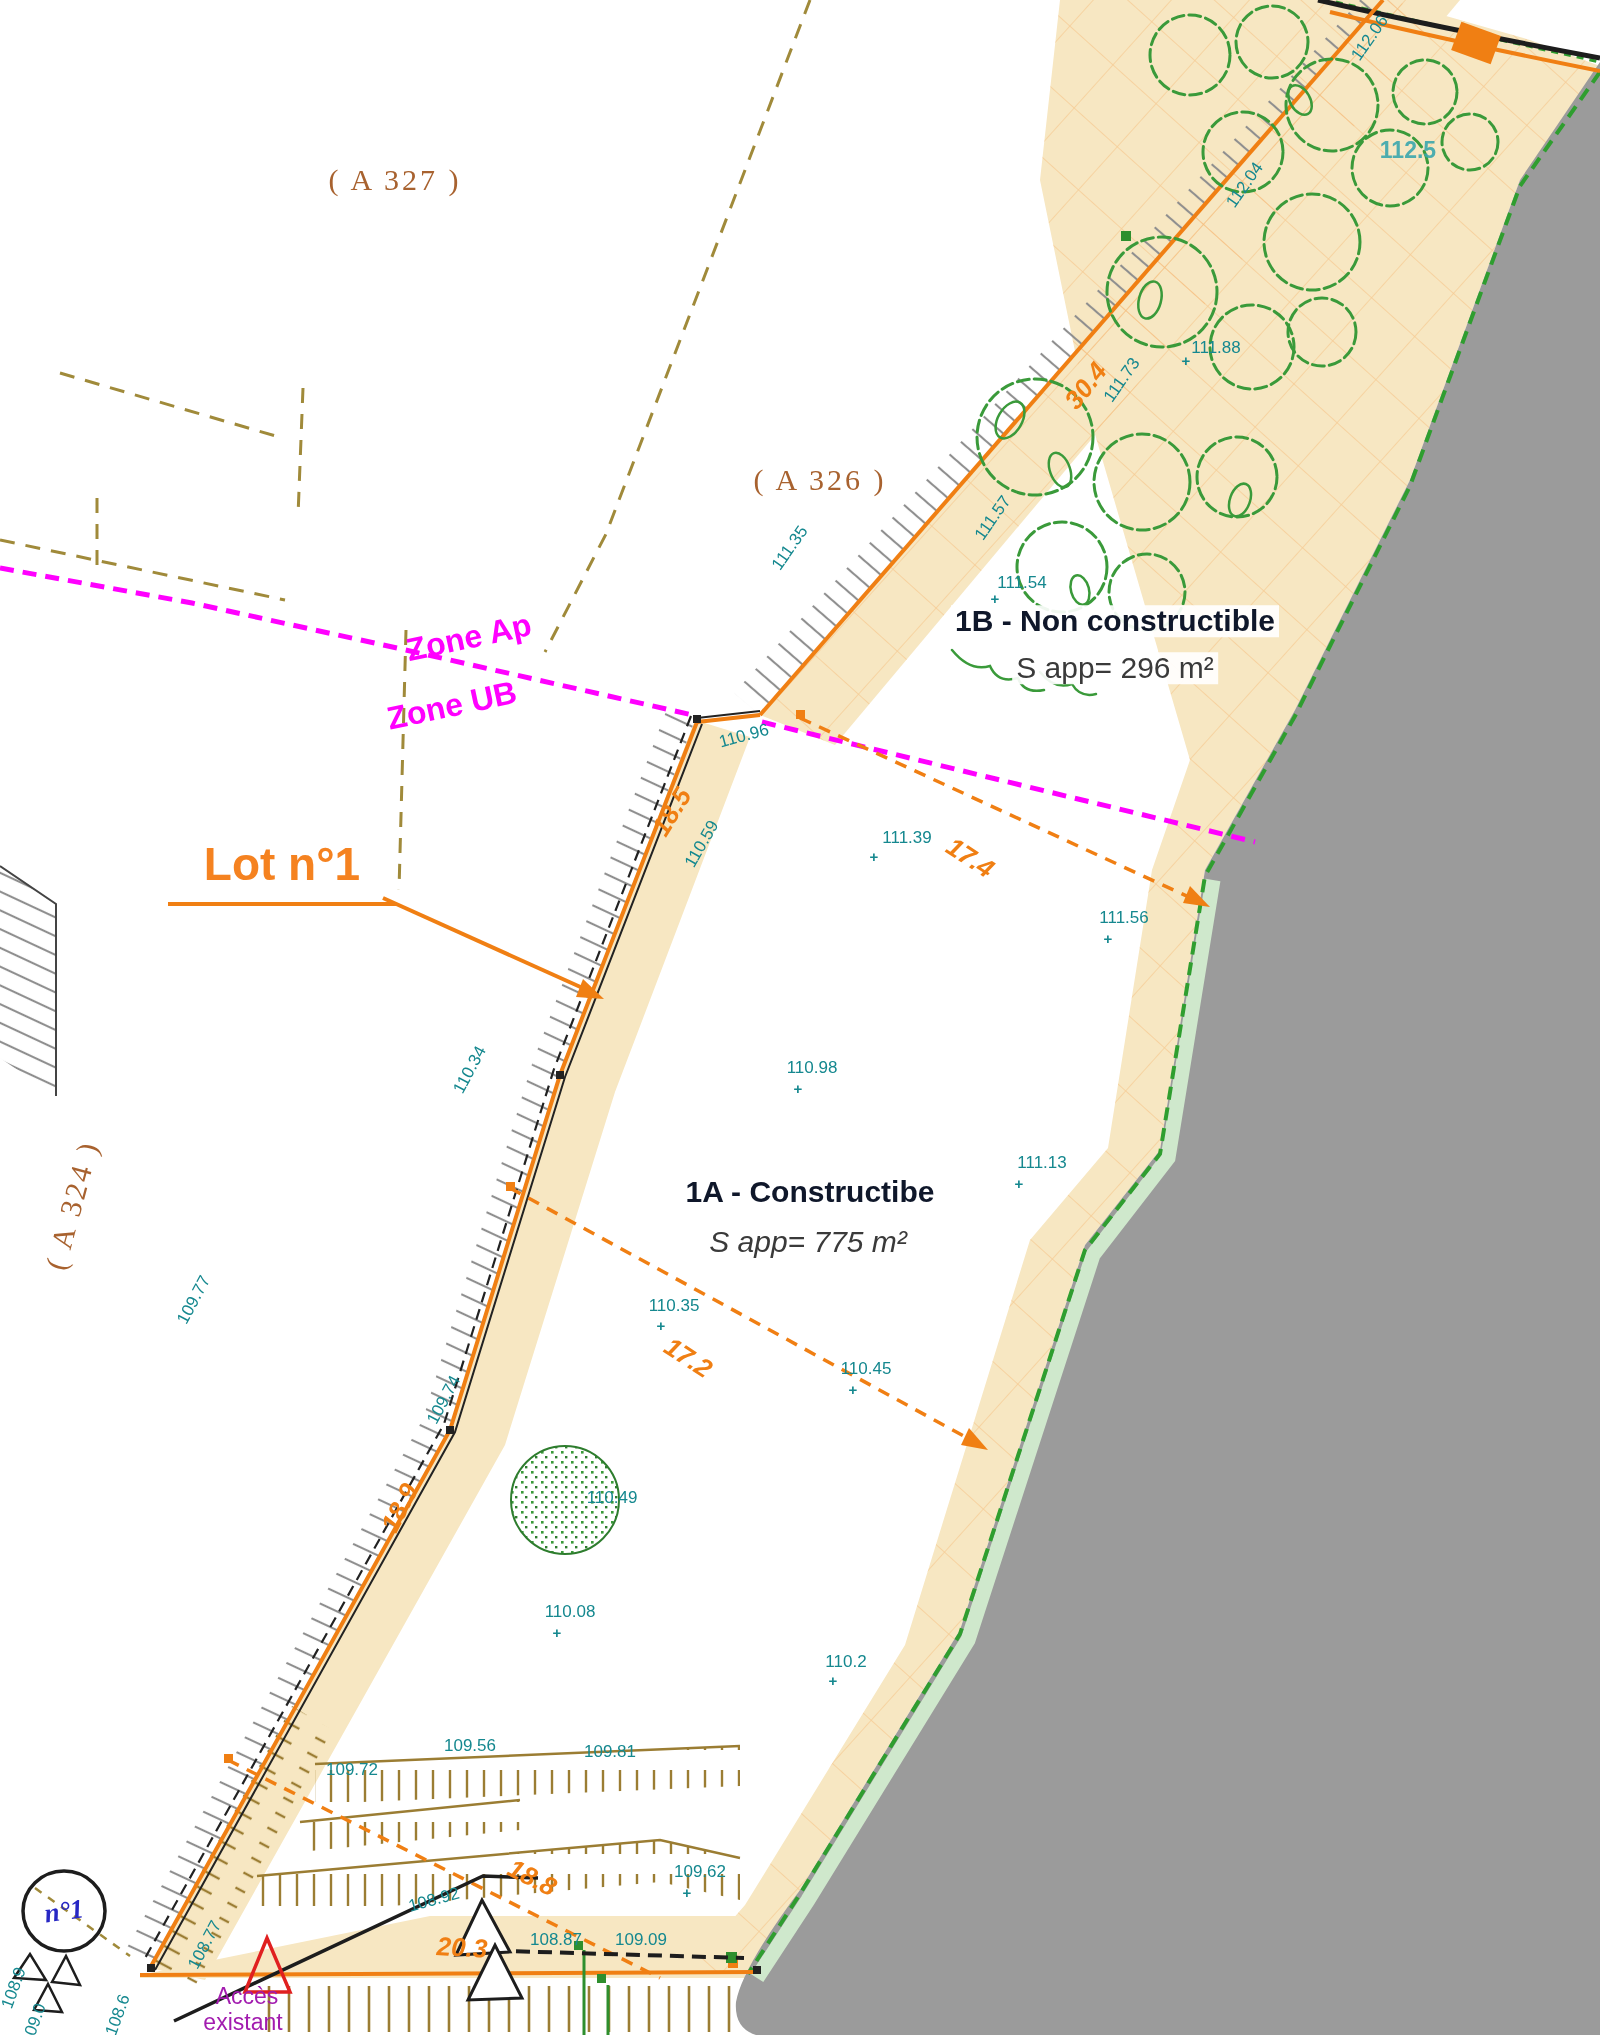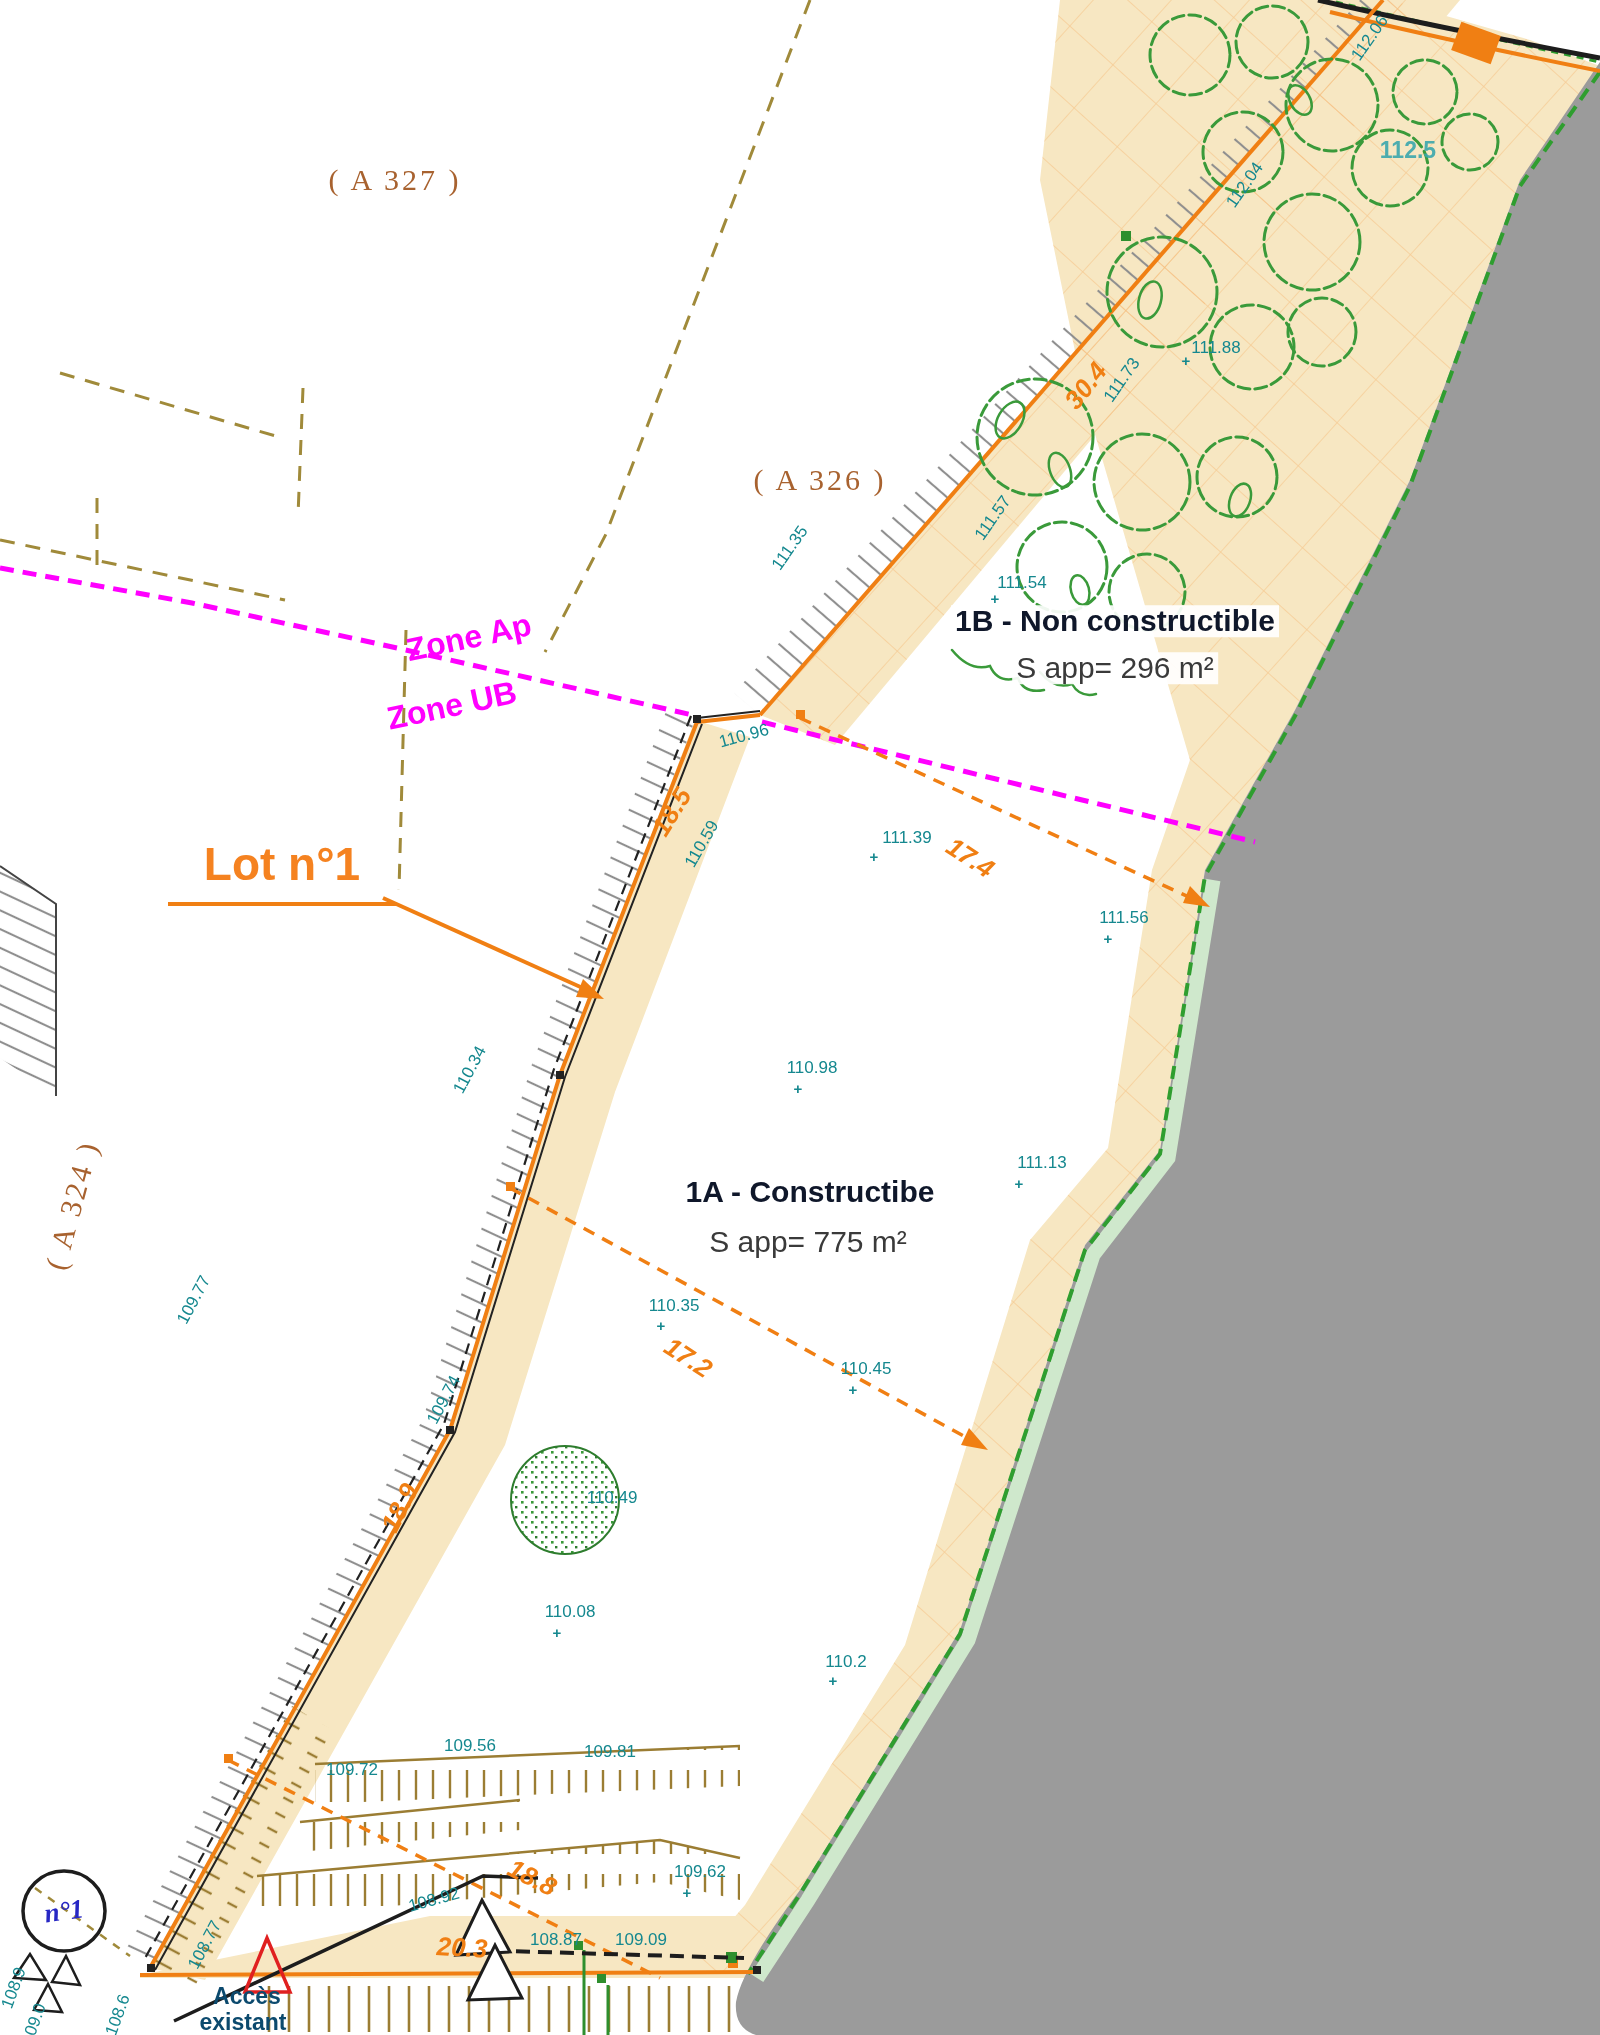--- a/index.html
+++ b/index.html
@@ -11,21 +11,21 @@
   .parcel{font-family:"Liberation Serif",serif;font-size:30px;color:#a8622f;letter-spacing:3px;}
   .zone{font-size:32px;font-weight:bold;color:#f0f;}
   .lot-title{font-size:46px;font-weight:bold;color:#f58220;background:rgba(255,255,255,.92);padding:0 5px;}
   .lot-area{font-size:30px;color:#333;background:rgba(255,255,255,.88);padding:0 4px;}
   .zone-title{font-size:30px;font-weight:bold;color:#0f172a;background:rgba(255,255,255,.92);padding:0 4px;}
   .zone-area{font-size:30px;color:#3a3a3a;background:rgba(255,255,255,.92);padding:0 4px;}
   .dim{font-size:26px;font-weight:bold;font-style:italic;color:#f07f13;}
   .elev{font-size:17px;color:#15888f;}
   .elev-lg{font-size:23px;font-weight:bold;color:#3ba7ad;opacity:.9;}
   .n1{font-family:"Liberation Serif",serif;font-size:27px;font-weight:bold;font-style:italic;color:#2727c4;}
-  .access{font-size:23px;font-weight:bold;color:#0c4a6e;}
+  .access{font-size:23px;font-weight:normal;color:#a21caf;}
   .cross{position:absolute;font-size:15px;font-weight:bold;color:#15888f;transform:translate(-50%,-50%);}
 </style>
 </head>
 <body>
 
 <div class="map">
 <svg width="1600" height="2035" viewBox="0 0 1600 2035">
   <defs>
     <pattern id="hatchA" width="17" height="46" patternUnits="userSpaceOnUse" patternTransform="rotate(-49)">
       <line x1="8" y1="0" x2="8" y2="46" stroke="#8f8f8f" stroke-width="2.1"></line>
@@ -190,21 +190,21 @@
 <div id="labels">
       <div class="lbl parcel" style="left: 395px; top: 180px; transform: translate(-50%, -50%) rotate(0deg);">( A 327 )</div>
       <div class="lbl parcel" style="left: 820px; top: 480px; transform: translate(-50%, -50%) rotate(0deg);">( A 326 )</div>
       <div class="lbl parcel" style="left: 72px; top: 1205px; transform: translate(-50%, -50%) rotate(-75deg);">( A 324 )</div>
       <div class="lbl zone" style="left: 469px; top: 638px; transform: translate(-50%, -50%) rotate(-12deg);">Zone Ap</div>
       <div class="lbl zone" style="left: 452px; top: 706px; transform: translate(-50%, -50%) rotate(-12deg);">Zone UB</div>
       <div class="lbl lot-title" style="left: 282px; top: 864px; transform: translate(-50%, -50%) rotate(0deg);">Lot n°1</div>
       <div class="lbl zone-title" style="left: 1115px; top: 621px; transform: translate(-50%, -50%) rotate(0deg);">1B - Non constructible</div>
       <div class="lbl zone-area" style="left: 1115px; top: 668px; transform: translate(-50%, -50%) rotate(0deg);">S app= 296 m²</div>
       <div class="lbl zone-title" style="left: 810px; top: 1192px; transform: translate(-50%, -50%) rotate(0deg);">1A - Constructibe</div>
-      <div class="lbl zone-area" style="left: 808px; top: 1242px; transform: translate(-50%, -50%) rotate(0deg);">S app= 775 m²</div>
+      <div class="lbl zone-area" style="left: 808px; top: 1242px; transform: translate(-50%, -50%) rotate(0deg); font-style: italic;">S app= 775 m²</div>
       <div class="lbl n1" style="left: 64px; top: 1911px; transform: translate(-50%, -50%) rotate(-8deg);">n°1</div>
       <div class="lbl access" style="left: 247px; top: 1996px; transform: translate(-50%, -50%) rotate(0deg);">Accès</div>
       <div class="lbl access" style="left: 243px; top: 2022px; transform: translate(-50%, -50%) rotate(0deg);">existant</div>
       <div class="lbl dim" style="left: 1086px; top: 386px; transform: translate(-50%, -50%) rotate(-52deg);">30.4</div>
       <div class="lbl dim" style="left: 970px; top: 858px; transform: translate(-50%, -50%) rotate(33deg);">17.4</div>
       <div class="lbl dim" style="left: 688px; top: 1358px; transform: translate(-50%, -50%) rotate(33deg);">17.2</div>
       <div class="lbl dim" style="left: 672px; top: 812px; transform: translate(-50%, -50%) rotate(-58deg);">18.5</div>
       <div class="lbl dim" style="left: 400px; top: 1508px; transform: translate(-50%, -50%) rotate(-63deg);">18.9</div>
       <div class="lbl dim" style="left: 532px; top: 1878px; transform: translate(-50%, -50%) rotate(27deg);">18.8</div>
       <div class="lbl dim" style="left: 462px; top: 1948px; transform: translate(-50%, -50%) rotate(3deg);">20.3</div>

